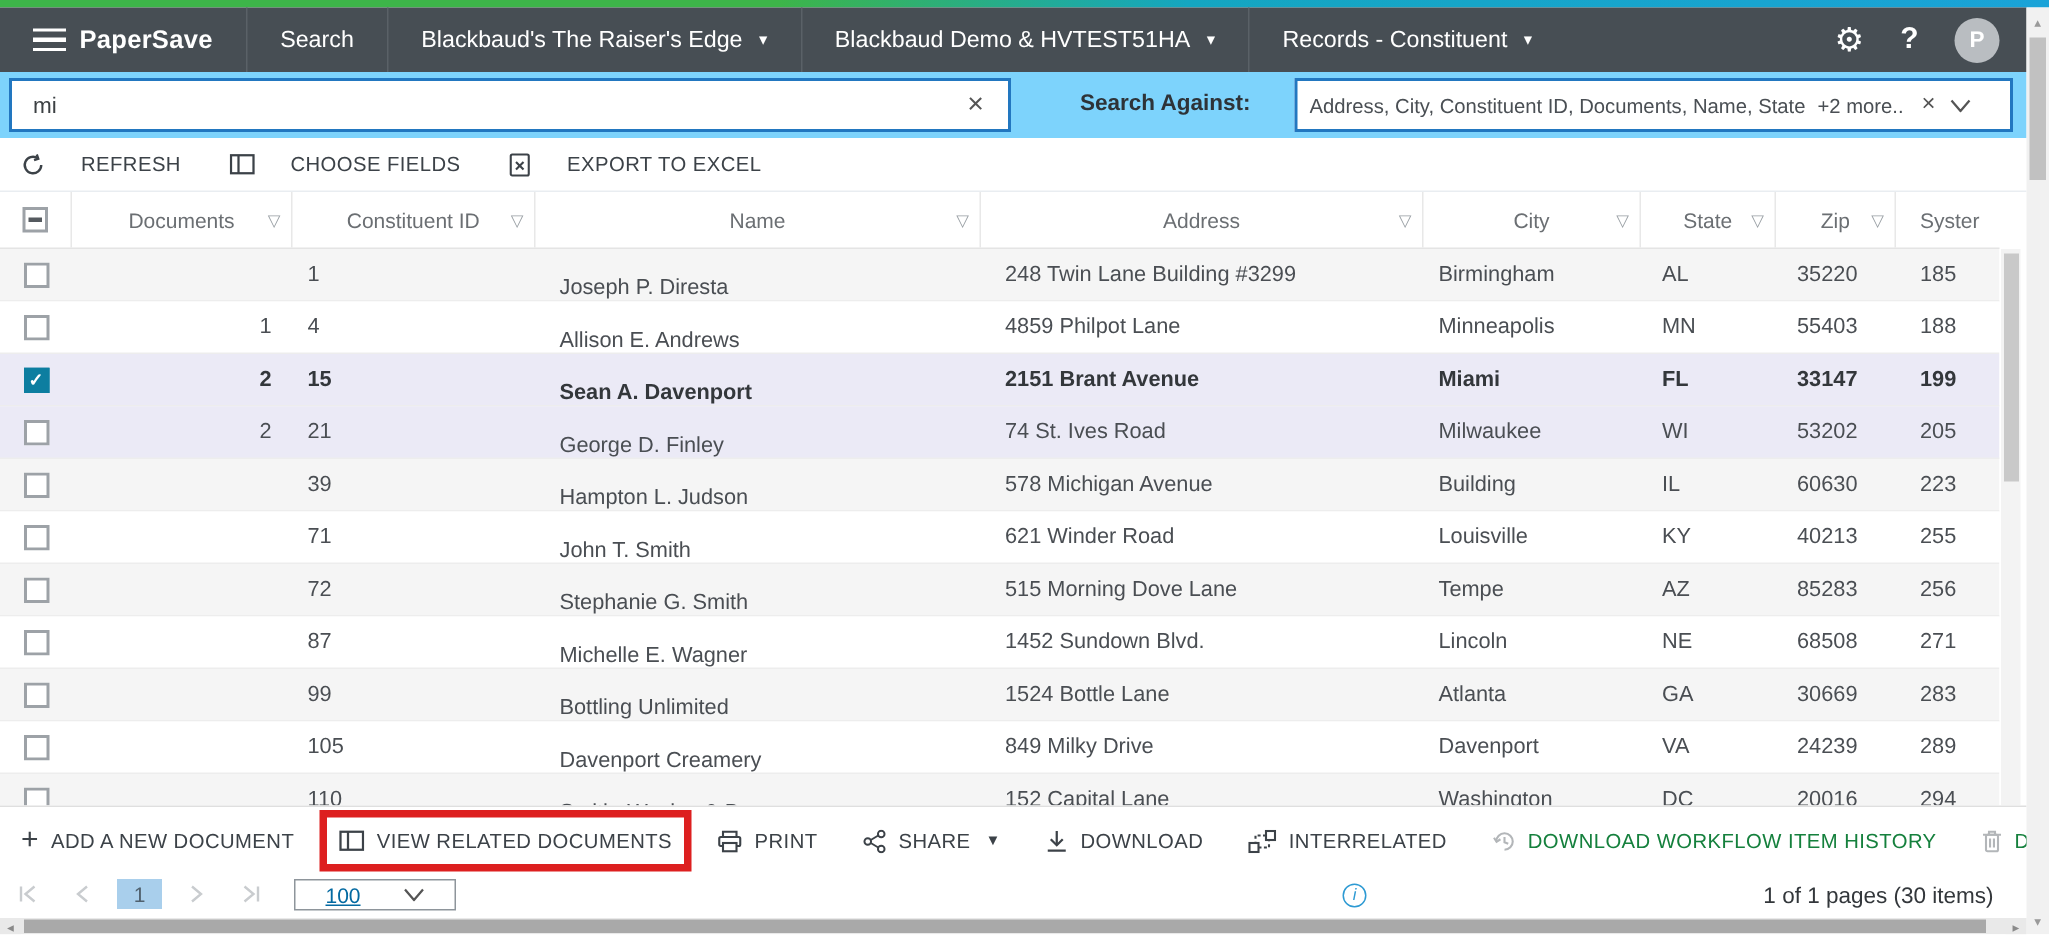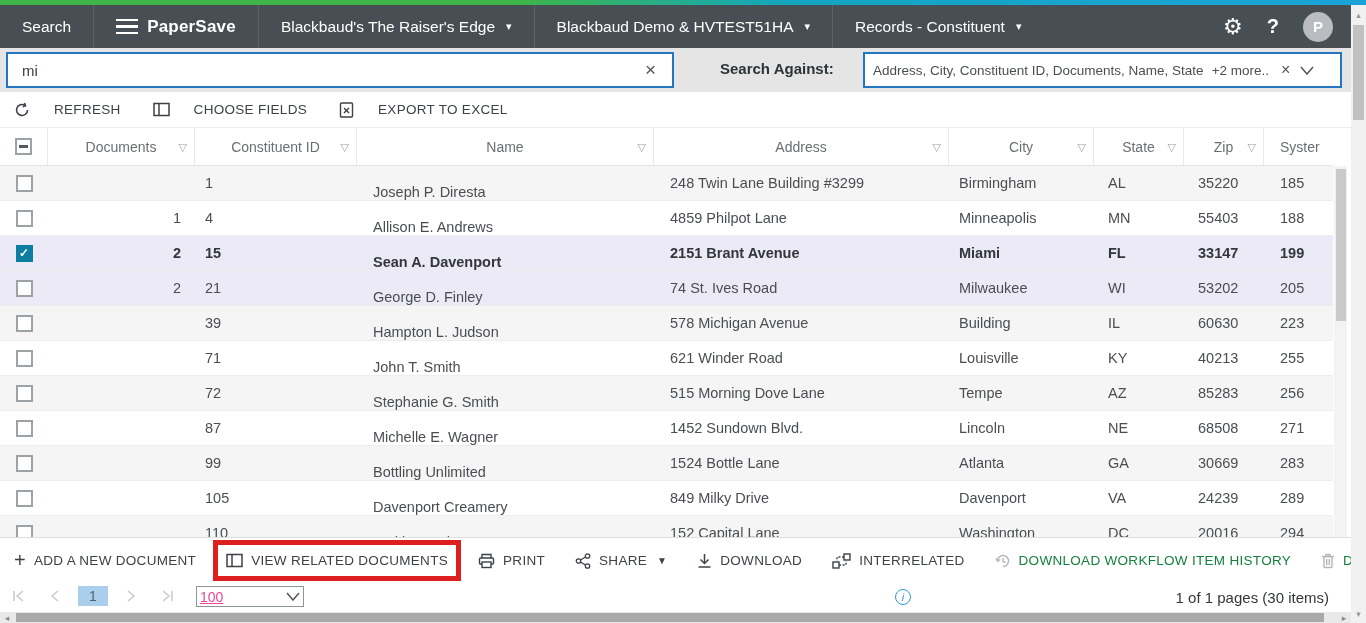--- a/index.html
+++ b/index.html
@@ -20,21 +20,21 @@
   .brand { font-size:17px; font-weight:bold; letter-spacing:.2px; }
   .caret { font-size:11px; color:#fff; margin-left:2px; }
   .tb-spacer { flex:1; border-right:none; }
   .tb-icons { display:flex; align-items:center; gap:24px; padding-right:18px; }
   .gear { font-size:22px; line-height:1; cursor:pointer; }
   .help { font-size:20px; font-weight:bold; cursor:pointer; }
   .avatar { width:30px; height:30px; border-radius:50%; background:#b9bdc1; color:#fff;
     display:flex; align-items:center; justify-content:center; font-size:15px; font-weight:bold; cursor:pointer; }
 
   
-  .search-row { position:absolute; top:48px; left:0; width:1351px; height:44px; background:#e5e5e5; }
+  .search-row { position:absolute; top:48px; left:0; width:1351px; height:44px; background:#7dd3fc; }
   .search-box { position:absolute; left:6px; top:4px; width:668px; height:36px; background:#fff;
     border:2px solid #2277c0; display:flex; align-items:center; }
   .search-box input { flex:1; border:none; outline:none; font-size:15px; color:#3c4043; padding:0 14px;
     font-family:"Liberation Sans",sans-serif; }
   .clear-x { font-size:19px; color:#555; padding:0 16px; cursor:pointer; }
   .against-label { position:absolute; left:720px; top:12px; font-weight:bold; font-size:15px; color:#2e3338; }
   .against-box { position:absolute; left:863px; top:4px; width:479px; height:36px; background:#fff;
     border:2px solid #2277c0; display:flex; align-items:center; font-size:13.5px; color:#4a4f54; padding:0 8px; }
   .against-text { white-space:nowrap; overflow:hidden; }
   .against-more { margin-left:8px; white-space:nowrap; }
@@ -102,21 +102,21 @@
 
   
   .pager-row { position:absolute; top:583px; left:0; width:1351px; height:29px; background:#fff; }
   .pager { position:absolute; left:6px; top:3px; display:flex; align-items:center; gap:10px; }
   .pg-btn { width:26px; height:20px; display:flex; align-items:center; justify-content:center; cursor:default; }
   .pg-btn svg { stroke:#c9cccf; }
   .pg-current { width:30px; height:20px; background:#a9cfec; color:#50616e; font-size:14px;
     display:flex; align-items:center; justify-content:center; cursor:pointer; }
   .page-size { position:absolute; left:196px; top:3px; width:108px; height:21px; border:1px solid #8e959b;
     background:#fff; display:flex; align-items:center; justify-content:space-between;
-    padding:0 3px; font-size:14px; color:#ec4899; cursor:pointer;text-decoration:underline; }
+    padding:0 20px; font-size:14px; color:#0369a1; cursor:pointer;text-decoration:underline; }
   .results-note { position:absolute; right:466px; top:6px; font-size:15px; color:#2d9ad3;
     border-bottom:1px solid #2d9ad3; cursor:pointer; }
   .info-i { position:absolute; right:440px; top:6px; width:16px; height:16px; border:1.5px solid #2d9ad3;
     border-radius:50%; color:#2d9ad3; font-size:11px; display:flex; align-items:center; justify-content:center;
     font-style:italic; cursor:pointer; }
   .pages-info { position:absolute; right:22px; top:6px; font-size:15px; color:#33373b; }
 
   
   .hscroll { position:absolute; top:612px; left:0; width:1351px; height:11px; background:#e9e9e9; }
   .hthumb { position:absolute; left:16px; top:1px; width:1308px; height:9px; background:#a9a9a9; }
@@ -131,29 +131,29 @@
 </style>
 </head>
 <body>
 
 <div class="page">
 
   <div class="gradient"></div>
 
   <div class="topbar">
     <div class="tb-sec">
-      <span>Search</span>
-    </div>
-    <div class="tb-sec">
       <span class="hamburger">
           <div></div>
           <div></div>
           <div></div>
         </span>
       <span class="brand">PaperSave</span>
+    </div>
+    <div class="tb-sec">
+      <span>Search</span>
     </div>
     <div class="tb-sec">
       <span>Blackbaud's The Raiser's Edge</span>
       <span class="caret">▾</span>
     </div>
     <div class="tb-sec">
       <span>Blackbaud Demo &amp; HVTEST51HA</span>
       <span class="caret">▾</span>
     </div>
     <div class="tb-sec no-border">

